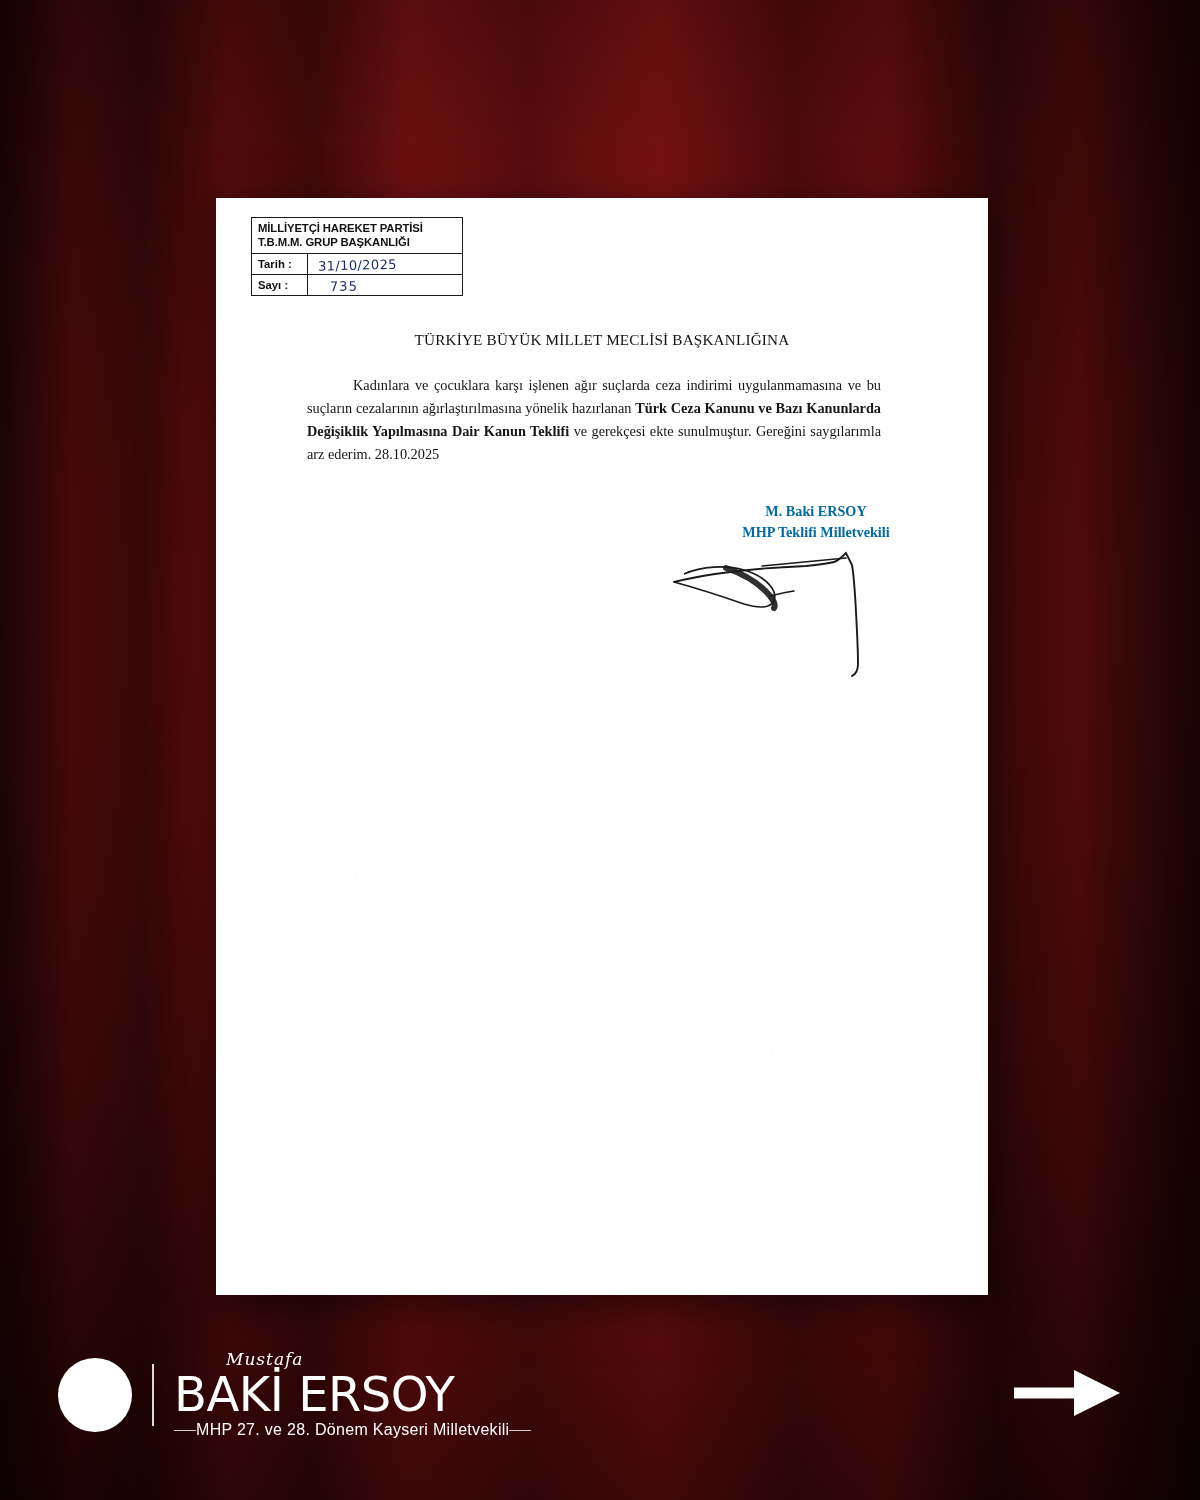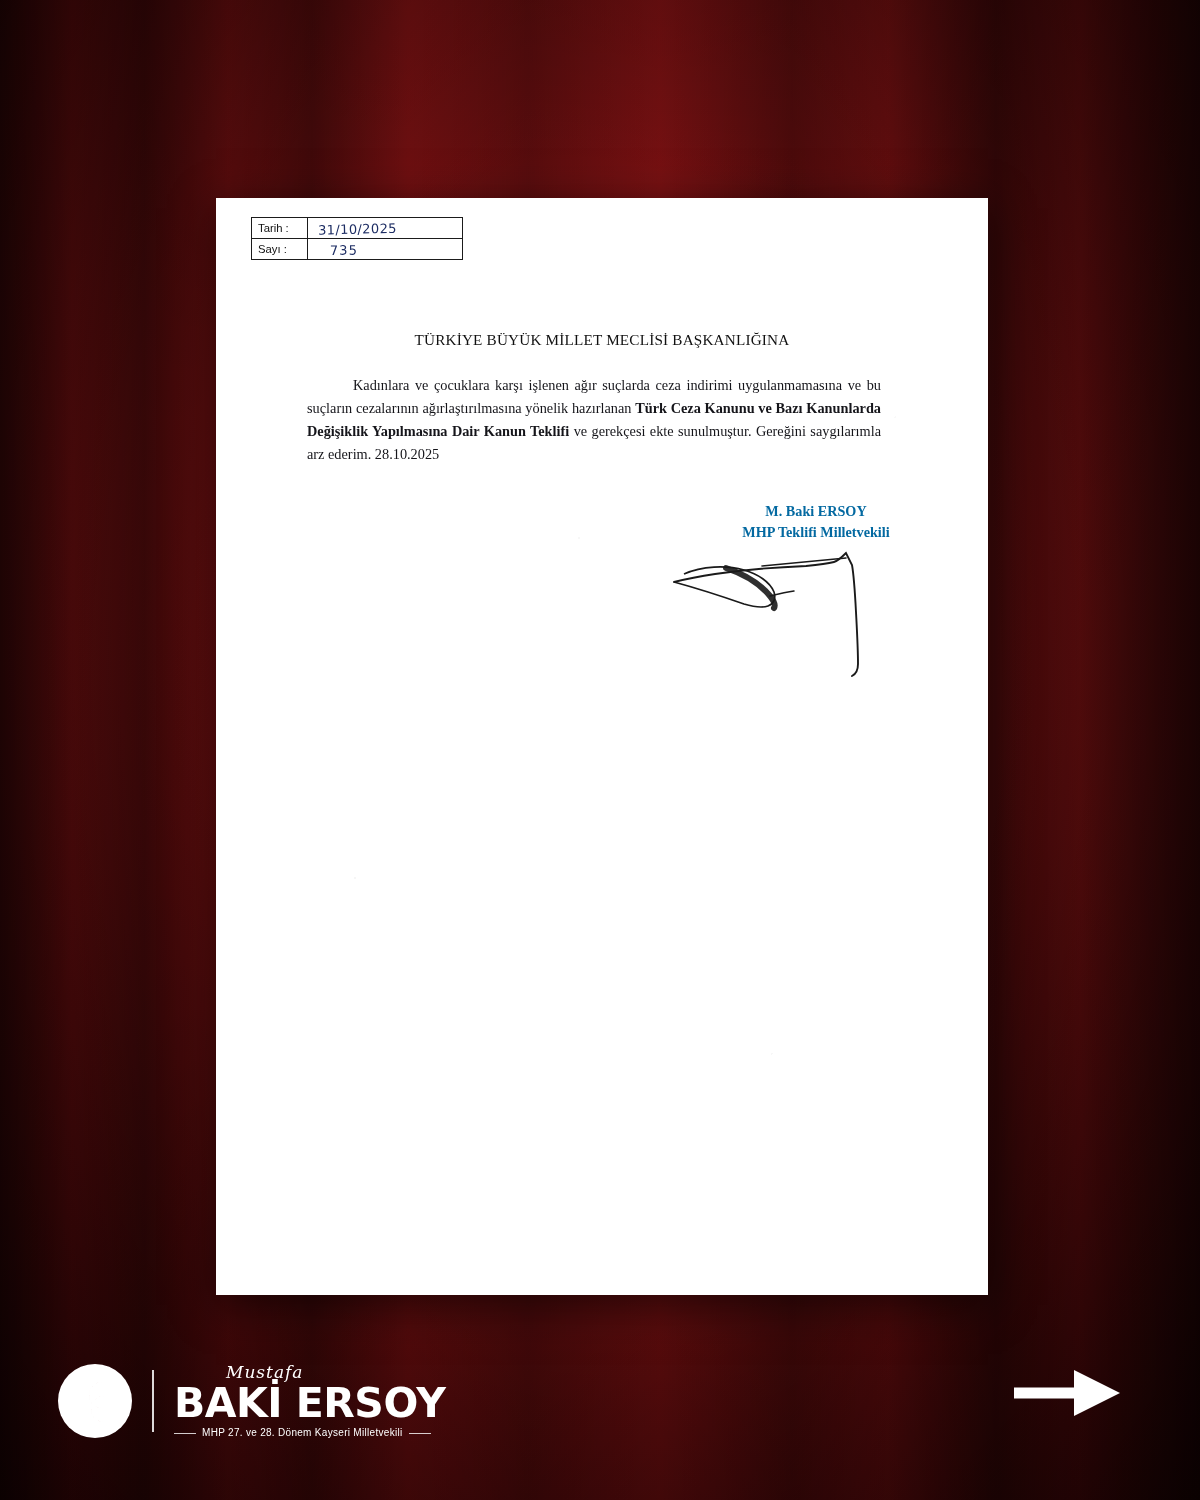--- a/index.html
+++ b/index.html
@@ -88,21 +88,21 @@
   }
   .stamp-row {
     display: flex;
     align-items: center;
     border-bottom: 1.6px solid #1b1b1b;
     height: 20px;
   }
   .stamp-row:last-child { border-bottom: none; }
   .stamp-label {
     font-size: 11.3px;
-    font-weight: normal;
+    font-weight: bold;
     color: #111;
     padding-left: 6px;
     padding-right: 4px;
     border-right: 1.6px solid #1b1b1b;
     height: 100%;
     display: flex;
     align-items: center;
     box-sizing: border-box;
   }
   .stamp-label.w1 { width: 56px; }
@@ -201,33 +201,32 @@
     font-family: "DejaVu Serif", serif;
     font-style: italic;
     font-size: 17px;
     letter-spacing: 1px;
     margin-left: 52px;
     margin-bottom: 2px;
     display: block;
   }
   .brand-name {
     font-family: "DejaVu Sans", sans-serif;
-    font-weight: bold;
-    font-size: 41px;
+    font-weight: normal;
+    font-size: 48px;
     letter-spacing: -0.5px;
     display: block;
     margin-bottom: 4px;
   }
   .brand-sub {
     font-family: "Liberation Sans", sans-serif;
-    font-size: 10px;
+    font-size: 16px;
     letter-spacing: 0.3px;
     display: flex;
     align-items: center;
-    gap: 6px;
     white-space: nowrap;
   }
   .brand-sub .rule {
     display: inline-block;
     height: 1px;
     width: 22px;
     background: rgba(255,255,255,0.8);
   }
 
   .next-arrow {
@@ -241,20 +240,24 @@
 </head>
 <body>
 
 <div class="stage">
   <div class="vignette"></div>
 
   <div class="paper">
     <div class="paper-noise"></div>
 
     <div class="stamp">
+      <div class="stamp-head">
+        <div>MİLLİYETÇİ HAREKET PARTİSİ</div>
+        <div>T.B.M.M. GRUP BAŞKANLIĞI</div>
+      </div>
       <div class="stamp-row">
         <div class="stamp-label w1">Tarih :</div>
         <div class="stamp-val">31/10/2025</div>
       </div>
       <div class="stamp-row">
         <div class="stamp-label w2">Sayı :</div>
         <div class="stamp-val sayi">735</div>
       </div>
     </div>
 

